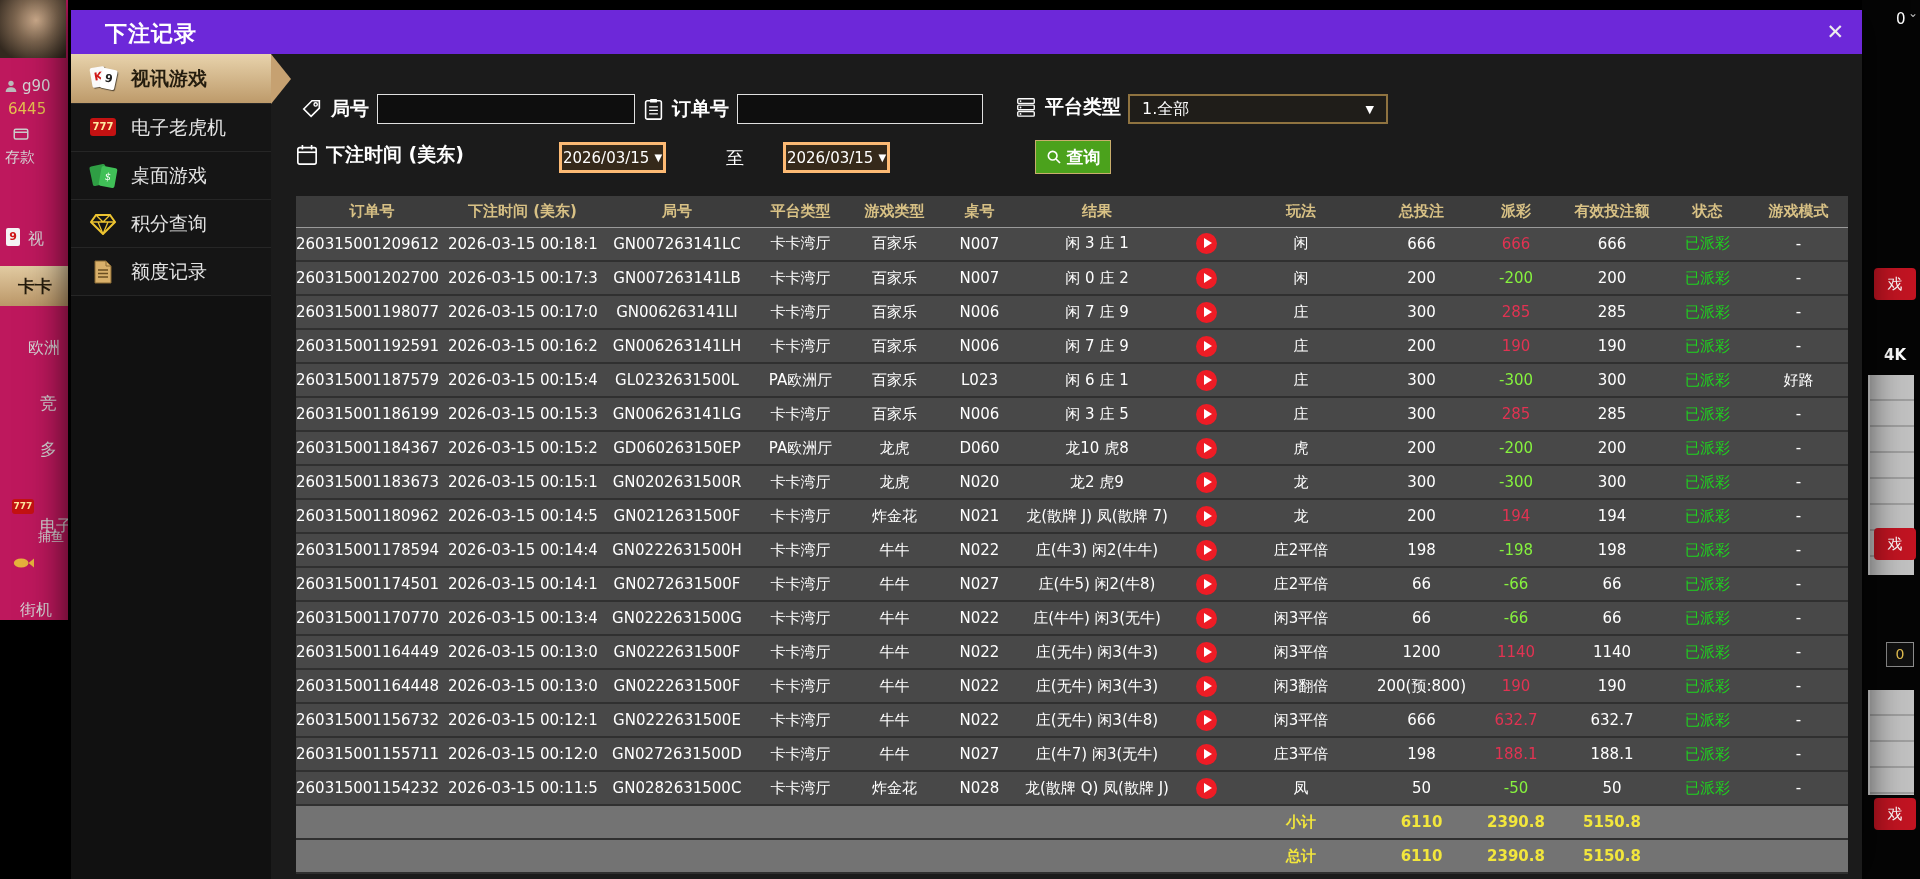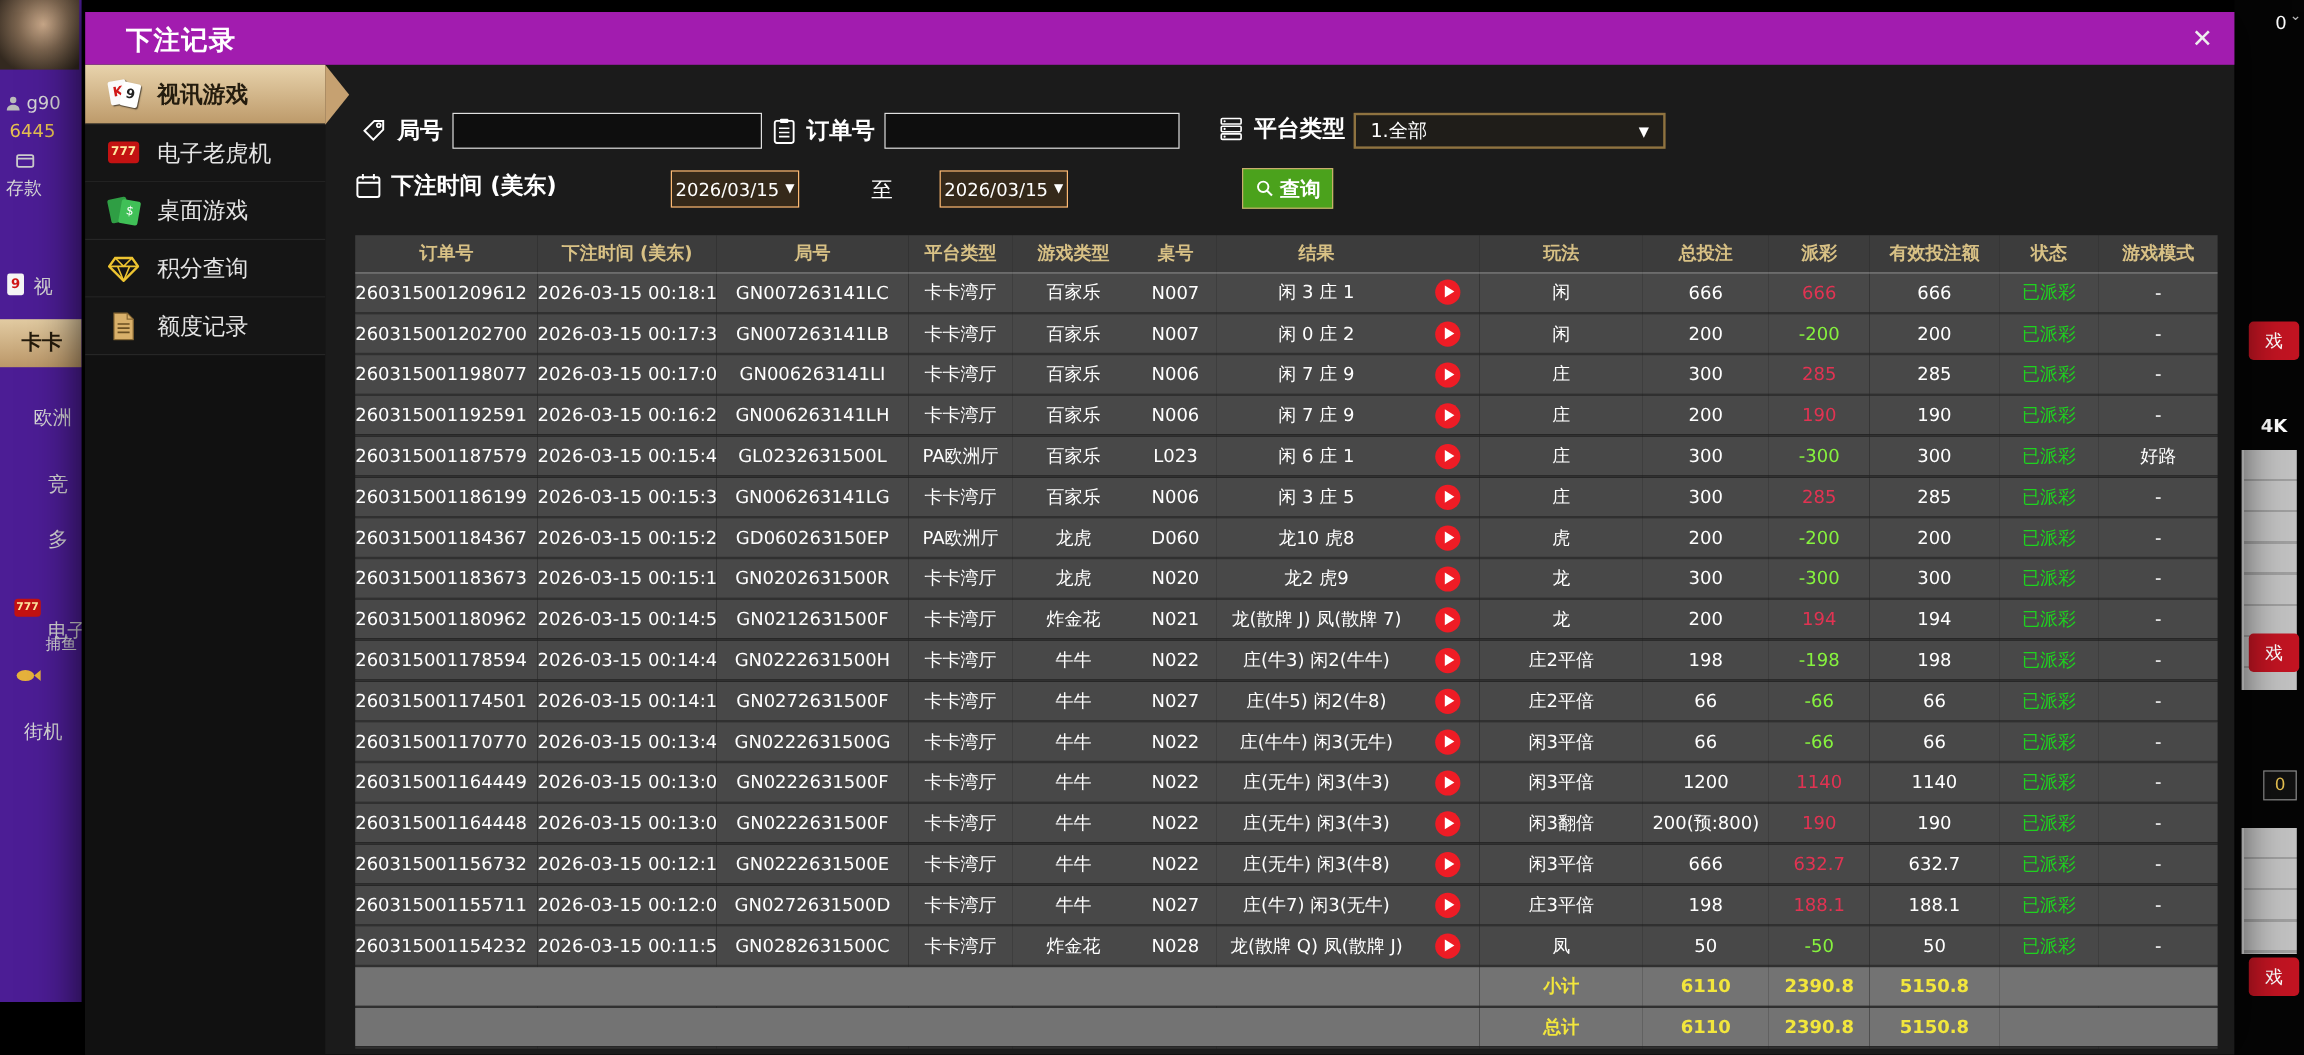--- a/index.html
+++ b/index.html
@@ -1,21 +1,21 @@
 <!DOCTYPE html>
 <html><head>
 <meta charset="utf-8">
 <style>
   * { margin:0; padding:0; box-sizing:border-box; }
   html,body { width:1920px; height:879px; background:#000; overflow:hidden;
               font-family:"DejaVu Sans","Liberation Sans",sans-serif; }
   body { position:relative; color:#fff; }
 
   
-  .left-rail { position:absolute; left:0; top:0; width:68px; height:835px; background:#4c1d95; overflow:hidden; }
+  .left-rail { position:absolute; left:0; top:0; width:68px; height:620px; background:#be185d; overflow:hidden; }
   .avatar { position:absolute; left:0; top:0; width:66px; height:58px;
             background:radial-gradient(circle at 55% 35%, #caa98a 0%, #7d6650 40%, #33291f 85%); }
   .rail-txt { position:absolute; white-space:nowrap; color:#d6d6d6; font-size:15px; }
   .rail-gold { color:#e6c050; }
   .rail-active { position:absolute; left:0; top:266px; width:68px; height:40px;
                  background:linear-gradient(180deg,#e2cba2,#bb9768); color:#241b0c; font-weight:bold;
                  font-size:17px; line-height:40px; padding-left:18px; }
   .mini-card { position:absolute; width:14px; height:18px; background:#f5f5f5; border-radius:2px;
                color:#d01818; font-size:11px; font-weight:bold; text-align:center; line-height:18px; }
   .mini-slot { position:absolute; width:22px; height:15px; background:#c41212; border-radius:3px;
@@ -27,21 +27,21 @@
                 background:repeating-linear-gradient(180deg,#c2c2c2 0 24px,#9f9f9f 24px 26px); }
   .red-frag { position:absolute; left:12px; width:42px; height:32px; background:#c21422; border-radius:4px;
               color:#fff; font-size:15px; text-align:center; line-height:32px; }
   .zero-box { position:absolute; left:24px; top:642px; width:28px; height:25px; border:1px solid #8d8d8d;
               color:#e6c050; font-size:14px; text-align:center; line-height:23px; background:#111; }
   .chev { position:absolute; left:46px; top:6px; color:#bbb; font-size:12px; }
 
   
   .modal { position:absolute; left:71px; top:10px; width:1791px; height:869px; background:#1b1b1b;
            box-shadow:0 0 40px rgba(0,0,0,.85); }
-  .titlebar { position:absolute; left:0; top:0; right:0; height:44px; background:#a21caf; }
+  .titlebar { position:absolute; left:0; top:0; right:0; height:44px; background:#6d28d9; }
   .title { position:absolute; left:34px; top:9px; font-size:22px; font-weight:bold; color:#fff; letter-spacing:1px; }
   .close { position:absolute; right:18px; top:9px; font-size:21px; color:#eee; cursor:pointer; line-height:26px; }
 
   
   .sidebar { position:absolute; left:0; top:44px; width:200px; bottom:0; background:#111; }
   .side-item { position:relative; height:48px; display:flex; align-items:center; gap:12px; padding-left:18px;
                background:#151515; border-bottom:1px solid #262626; color:#e4e4e4; font-size:19px; cursor:pointer; }
   .side-item.active { background:linear-gradient(180deg,#e8d3ac,#bd9a6a); color:#241c0e; font-weight:bold;
                       height:50px; }
   .side-item.active::after { content:""; position:absolute; right:-20px; top:50%; margin-top:-25px;
@@ -66,21 +66,21 @@
             background:radial-gradient(ellipse at 50% 30%, #9a7d64 0%, #55422f 50%, #17130f 100%); }
 
   
   .content { position:absolute; left:200px; top:44px; right:0; bottom:0;margin-top:26px; }
   .fgroup { position:absolute; display:flex; align-items:center; }
   .flabel { font-size:19px; font-weight:bold; color:#fff; white-space:nowrap; }
   .txt-input { background:#0e0e0e; border:1px solid #e0e0e0; height:30px; color:#fff; font-size:15px; padding:0 8px; }
   .dropdown { position:absolute; width:260px; height:30px; background:#1f1d19; border:2px solid #8f7340;
               display:flex; align-items:center; padding:0 12px; font-size:16px; color:#fff; cursor:pointer; }
   .dropdown .caret { margin-left:auto; font-size:11px; color:#fff; }
-  .datebox { position:absolute; width:107px; height:31px; background:#35291a; border:1px solid #fdba74;
+  .datebox { position:absolute; width:107px; height:31px; background:#35291a; border:3px solid #fdba74;
              display:flex; align-items:center; justify-content:center; gap:5px; font-size:15px; color:#fff; cursor:pointer; }
   .datebox .caret { font-size:10px; }
   .search-btn { position:absolute; width:76px; height:34px; background:#4ba21c; border:1px solid #c9ad6c;
                 display:flex; align-items:center; justify-content:center; gap:5px; color:#fff;
                 font-size:17px; font-weight:bold; cursor:pointer; }
   svg.ic { display:block; }
 
   
   .bet-table { position:absolute; left:25px; top:116px; border-collapse:collapse; table-layout:fixed; width:1552px; }
   .bet-table th { background:#3c3c3c; color:#d8c185; font-size:15px; font-weight:bold; height:31px;

